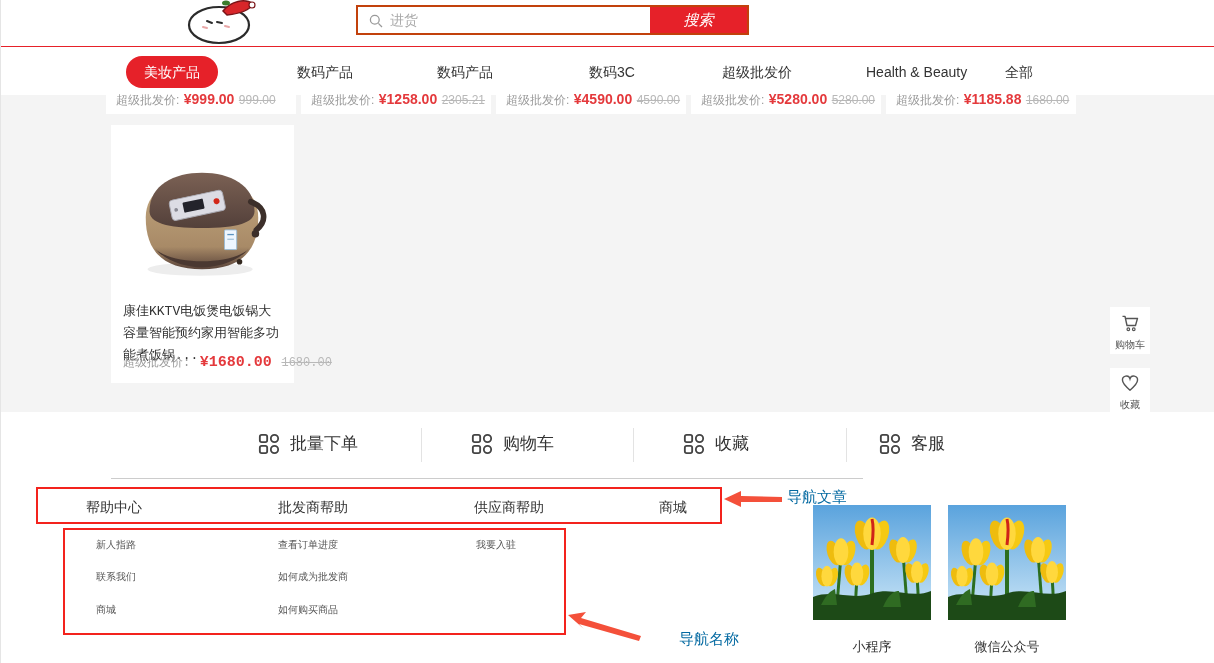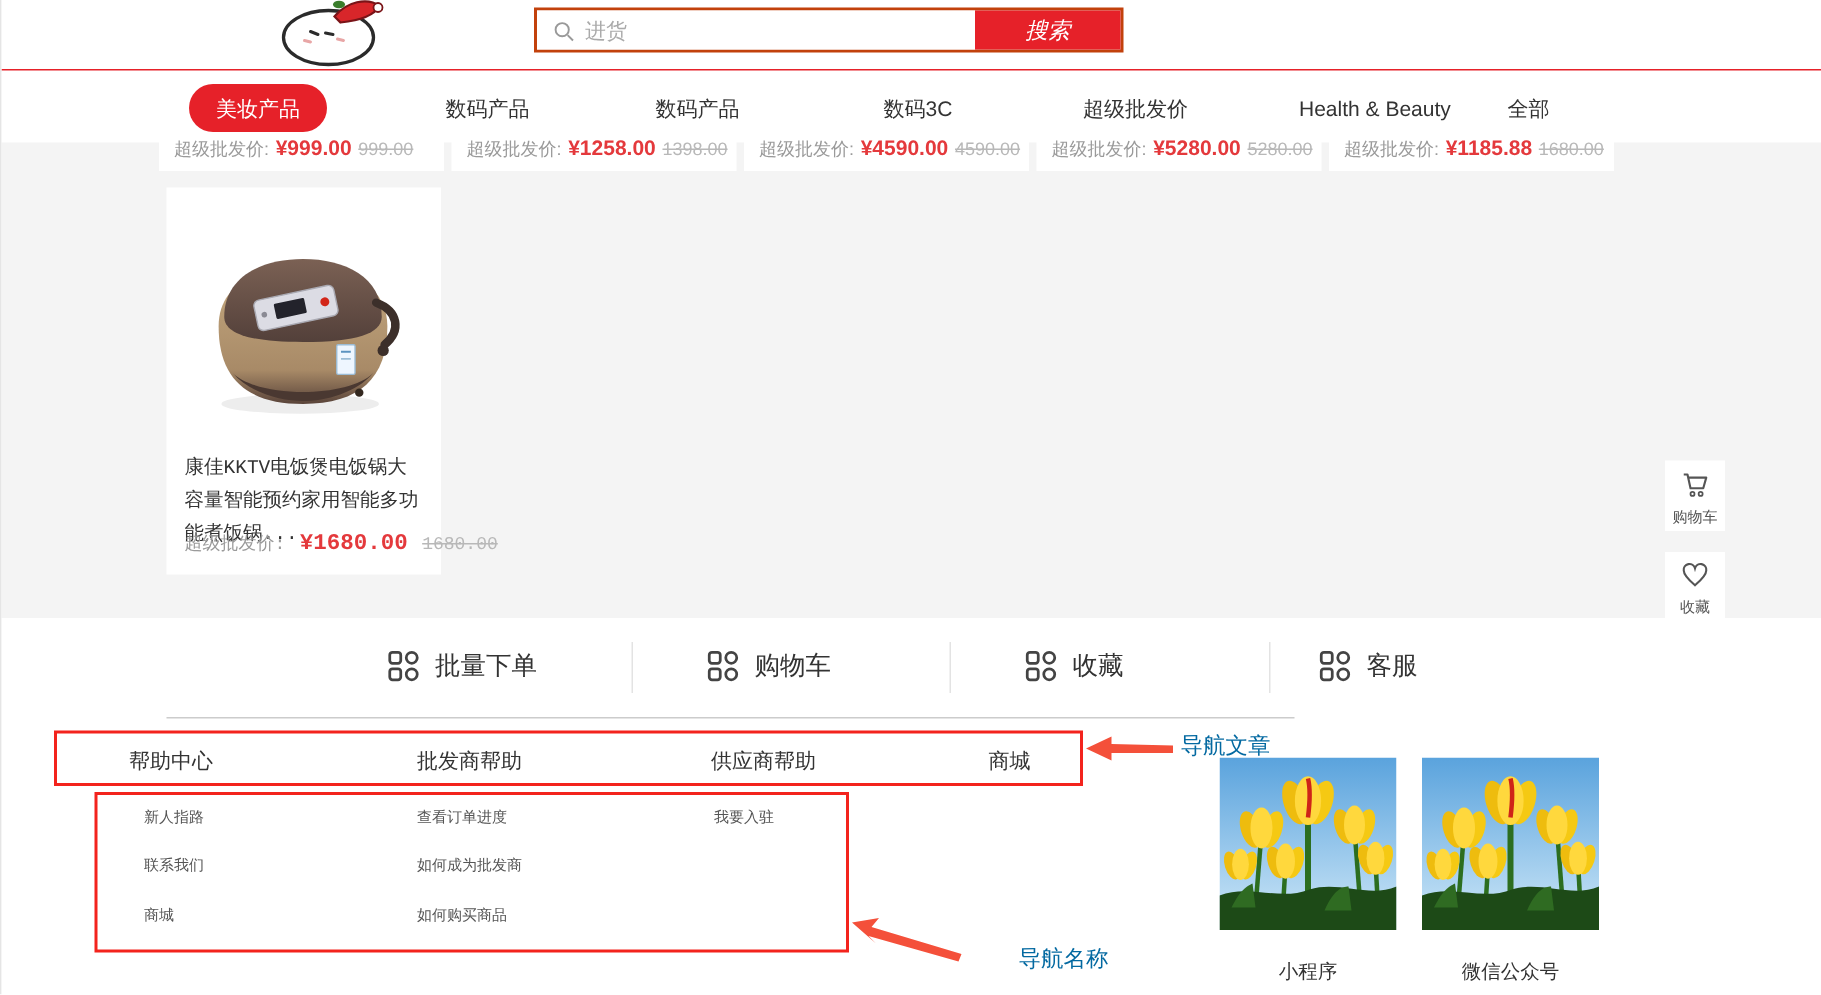--- a/index.html
+++ b/index.html
@@ -139,21 +139,21 @@
   <div class="content">
 
     <div class="mini-card" style="left:105px">
       <div class="price-line"><span class="plabel">超级批发价:</span>
         <span class="pval">¥999.00</span>
         <span class="porig">999.00</span></div>
     </div>
     <div class="mini-card" style="left:300px">
       <div class="price-line"><span class="plabel">超级批发价:</span>
         <span class="pval">¥1258.00</span>
-        <span class="porig">1398.00</span></div>
+        <span class="porig">2305.21</span></div>
     </div>
     <div class="mini-card" style="left:495px">
       <div class="price-line"><span class="plabel">超级批发价:</span>
         <span class="pval">¥4590.00</span>
         <span class="porig">4590.00</span></div>
     </div>
     <div class="mini-card" style="left:690px">
       <div class="price-line"><span class="plabel">超级批发价:</span>
         <span class="pval">¥5280.00</span>
         <span class="porig">5280.00</span></div>

